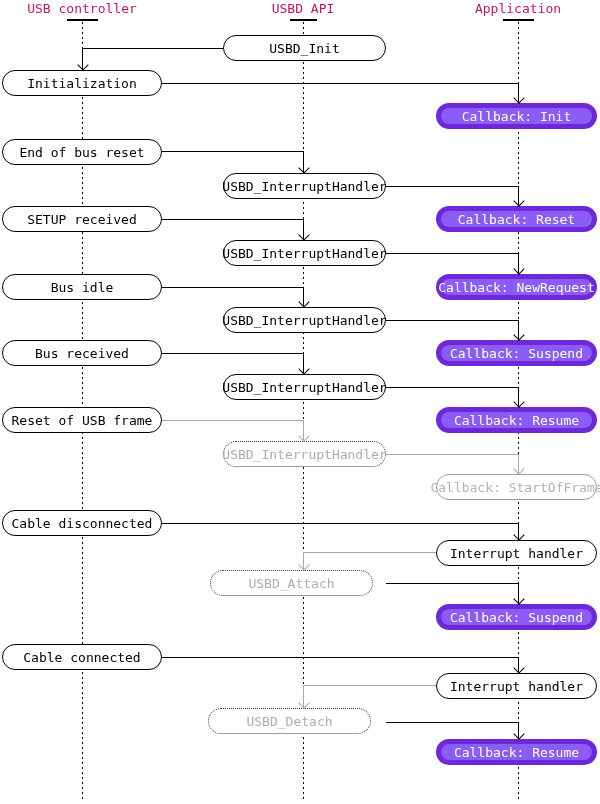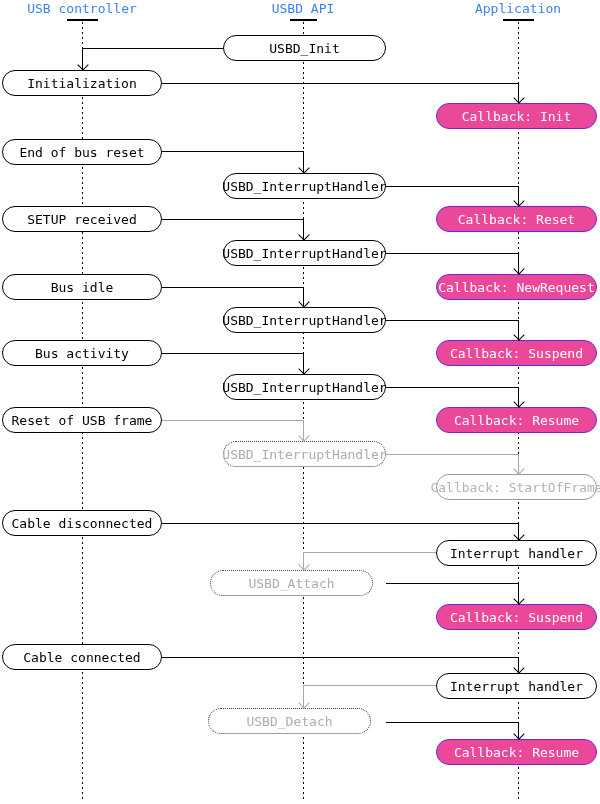--- a/index.html
+++ b/index.html
@@ -2,34 +2,34 @@
 <html><head>
 <meta charset="utf-8">
 <style>
   html,body { margin:0; padding:0; background:#fff; }
   #stage {
     position:relative; width:600px; height:804px; background:#fff;
     overflow:hidden; font-family:"DejaVu Sans Mono", monospace;
   }
   .colhead {
     position:absolute; top:1px; transform:translateX(-50%);
-    font-size:13px; color:#3b82f6; white-space:nowrap;
+    font-size:13px; color:#be185d; white-space:nowrap;
   }
   .colrule { position:absolute; top:19px; height:2px; background:#000; }
   .lifeline {
     position:absolute; width:1px; top:22px; height:778px;
     background:repeating-linear-gradient(to bottom,#000 0 2px,transparent 2px 5px);
   }
   .box {
     position:absolute; box-sizing:border-box; height:26px;
     border-radius:13px; display:flex; align-items:center; justify-content:center;
     font-size:13px; white-space:nowrap; z-index:3;
   }
   .box.event        { background:#fff; border:1px solid #000; color:#000; }
-  .box.callback     { background:#ec4899; border:1px solid #6d28d9; color:#fff; }
+  .box.callback     { background:#8b5cf6; border:5px solid #6d28d9; color:#fff; }
   .box.ghost-dotted { background:#fff; border:1px dotted #3c3c3c; color:#adadad; }
   .box.ghost-outline{ background:#fff; border:1px solid #9b9b9b; color:#b3b3b3; }
   .hline { position:absolute; height:1px; z-index:2; }
   .vline { position:absolute; width:1px; z-index:2; }
   .chev  {
     position:absolute; width:7px; height:7px; z-index:4;
     transform:rotate(45deg);
   }
 </style>
 </head>
@@ -104,21 +104,21 @@
     <div class="box callback" style="left: 436px; top: 103px; width: 161px;">Callback: Init</div>
     <div class="box event" style="left: 2px; top: 139px; width: 160px;">End of bus reset</div>
     <div class="box event" style="left: 223px; top: 173px; width: 163px;">USBD_InterruptHandler</div>
     <div class="box callback" style="left: 436px; top: 206px; width: 161px;">Callback: Reset</div>
     <div class="box event" style="left: 2px; top: 206px; width: 160px;">SETUP received</div>
     <div class="box event" style="left: 223px; top: 240px; width: 163px;">USBD_InterruptHandler</div>
     <div class="box callback" style="left: 436px; top: 274px; width: 161px;">Callback: NewRequest</div>
     <div class="box event" style="left: 2px; top: 274px; width: 160px;">Bus idle</div>
     <div class="box event" style="left: 223px; top: 307px; width: 163px;">USBD_InterruptHandler</div>
     <div class="box callback" style="left: 436px; top: 340px; width: 161px;">Callback: Suspend</div>
-    <div class="box event" style="left: 2px; top: 340px; width: 160px;">Bus activity</div>
+    <div class="box event" style="left: 2px; top: 340px; width: 160px;">Bus received</div>
     <div class="box event" style="left: 223px; top: 374px; width: 163px;">USBD_InterruptHandler</div>
     <div class="box callback" style="left: 436px; top: 407px; width: 161px;">Callback: Resume</div>
     <div class="box event" style="left: 2px; top: 407px; width: 160px;">Reset of USB frame</div>
     <div class="box ghost-dotted" style="left: 223px; top: 441px; width: 163px;">USBD_InterruptHandler</div>
     <div class="box ghost-outline" style="left: 436px; top: 474px; width: 161px;">Callback: StartOfFrame</div>
     <div class="box event" style="left: 2px; top: 510px; width: 160px;">Cable disconnected</div>
     <div class="box event" style="left: 436px; top: 540px; width: 161px;">Interrupt handler</div>
     <div class="box ghost-dotted" style="left: 210px; top: 570px; width: 163px;">USBD_Attach</div>
     <div class="box callback" style="left: 436px; top: 604px; width: 161px;">Callback: Suspend</div>
     <div class="box event" style="left: 2px; top: 644px; width: 160px;">Cable connected</div>

